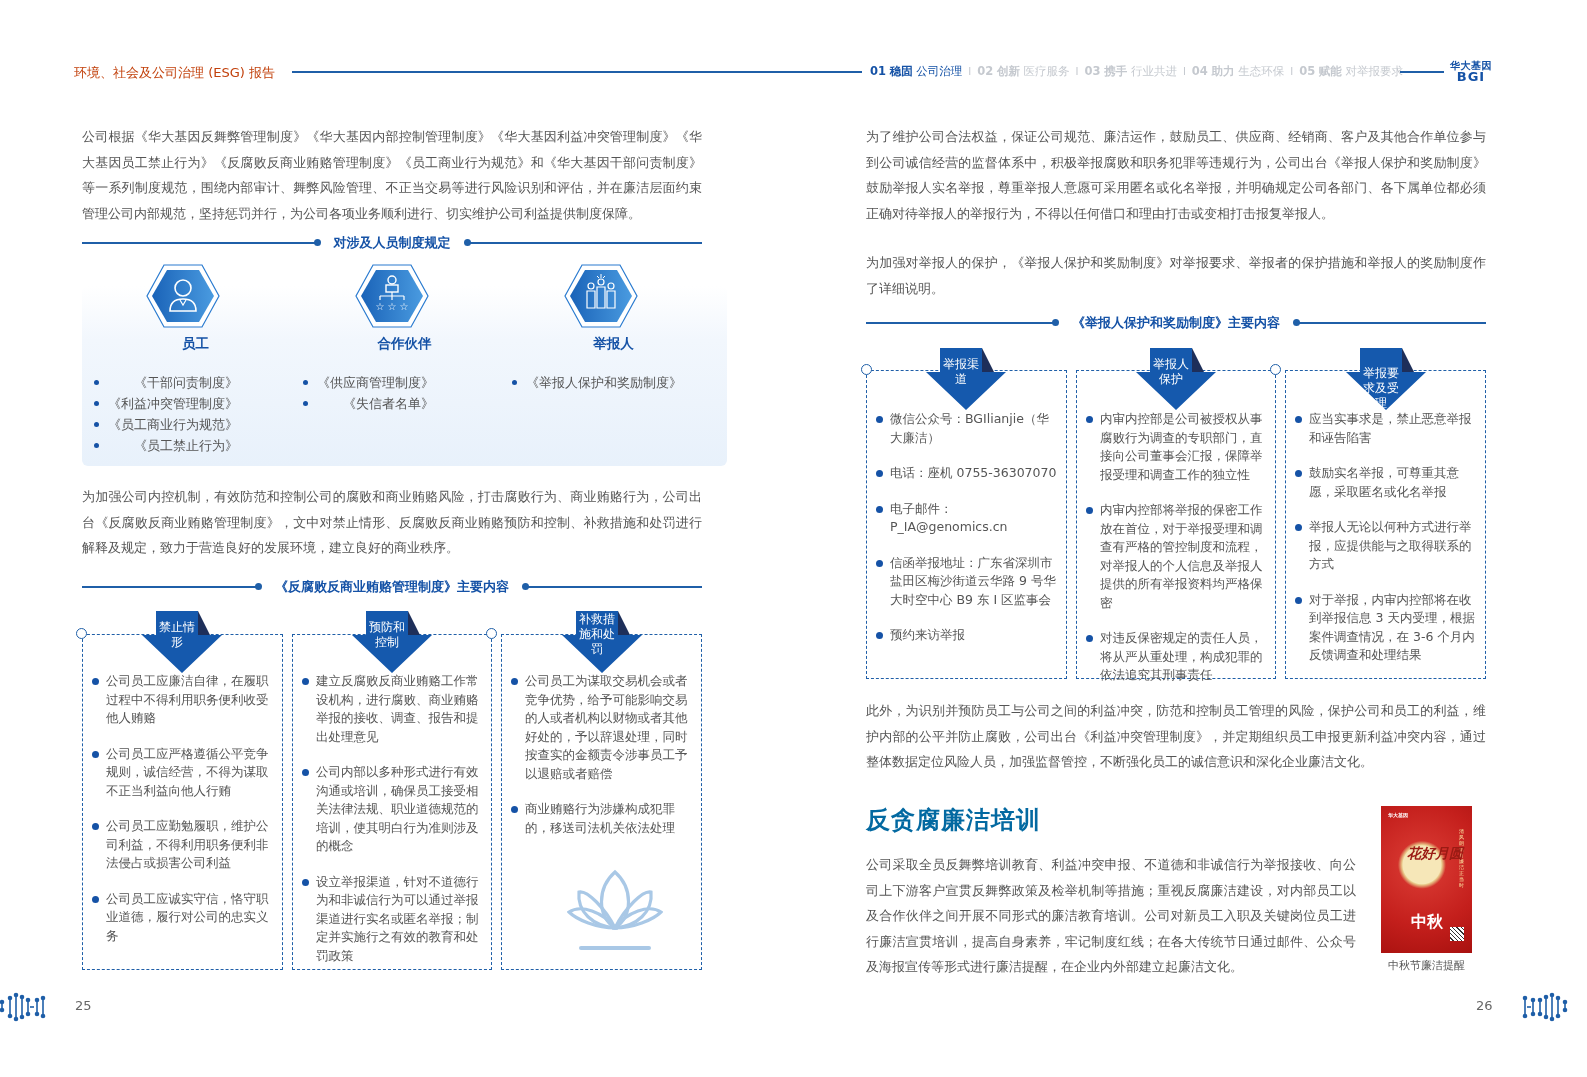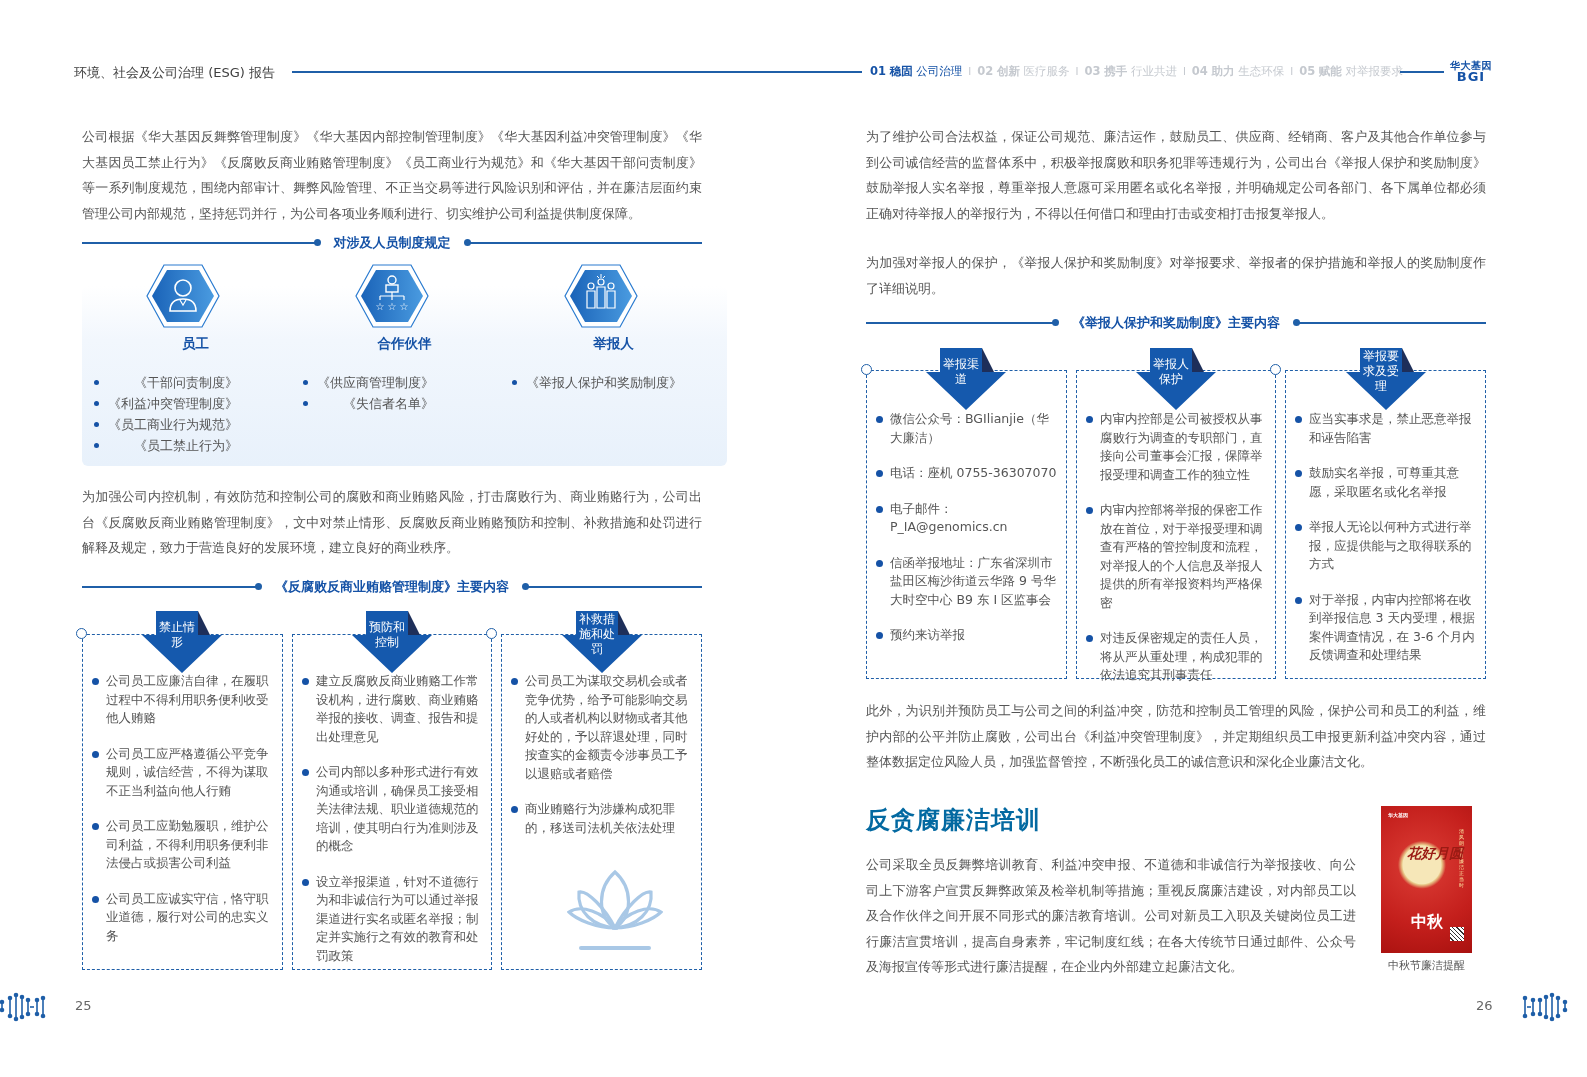--- a/index.html
+++ b/index.html
@@ -2,21 +2,21 @@
 <html><head>
 <meta charset="utf-8">
 <style>
   * { box-sizing: border-box; margin: 0; padding: 0; }
   html, body { width: 1587px; height: 1077px; background: #ffffff; overflow: hidden; }
   body { position: relative; font-family: "DejaVu Sans", "Liberation Sans", sans-serif; color: #555; }
 
   .abs { position: absolute; }
 
   
-  .hdr-left { left: 74px; top: 64px; font-size: 13px; color: #404040; white-space: nowrap; }
+  .hdr-left { left: 74px; top: 64px; font-size: 13px; color: #c2410c; white-space: nowrap; }
   .hdr-line-left { left: 292px; top: 71px; width: 570px; height: 1.5px; background: #1f5fa8; }
   .hdr-nav { left: 870px; top: 64px; font-size: 11.5px; white-space: nowrap; display: flex; align-items: center; gap: 6px; }
   .hdr-nav .num { font-weight: bold; }
   .hdr-nav .active { color: #1552a6; }
   .hdr-nav .inactive { color: #c5c9cf; }
   .hdr-nav .sep { color: #c5c9cf; font-size: 10px; }
   .hdr-line-right { left: 1400px; top: 71px; width: 44px; height: 1.5px; background: #1f5fa8; }
   .logo { left: 1448px; top: 60px; width: 46px; text-align: center; color: #1552a6; }
   .logo .cn { font-size: 10px; font-weight: bold; line-height: 11px; letter-spacing: 0.5px; }
   .logo .en { font-size: 13px; font-weight: 900; line-height: 12px; letter-spacing: 1px; }
@@ -288,21 +288,21 @@
     <polygon points="64,2 76,26 64,26" fill="#1e2f5a"></polygon>
     <polygon points="22,2 64,2 64,26 88,26 48,64 8,26 22,26" fill="#1559ad"></polygon>
   </svg>
   <div class="lbl" style="top:11px;">举报人保护</div>
 </div>
 <div class="arrow" style="left:1338px; top:346px;">
   <svg width="96" height="66" viewBox="0 0 96 66">
     <polygon points="64,2 76,26 64,26" fill="#1e2f5a"></polygon>
     <polygon points="22,2 64,2 64,26 88,26 48,64 8,26 22,26" fill="#1559ad"></polygon>
   </svg>
-  <div class="lbl" style="top:3px;">举报要求及受理</div>
+  <div class="lbl" style="top:20px;">举报要求及受理</div>
 </div>
 
 <ul class="blist" style="left:875px; top:410px; width:185px;">
   <li>微信公众号：BGIlianjie（华大廉洁）</li>
   <li>电话：座机 0755-36307070</li>
   <li>电子邮件：P_IA@genomics.cn</li>
   <li>信函举报地址：广东省深圳市盐田区梅沙街道云华路 9 号华大时空中心 B9 东 I 区监事会</li>
   <li>预约来访举报</li>
 </ul>
 <ul class="blist" style="left:1085px; top:410px; width:186px;">

